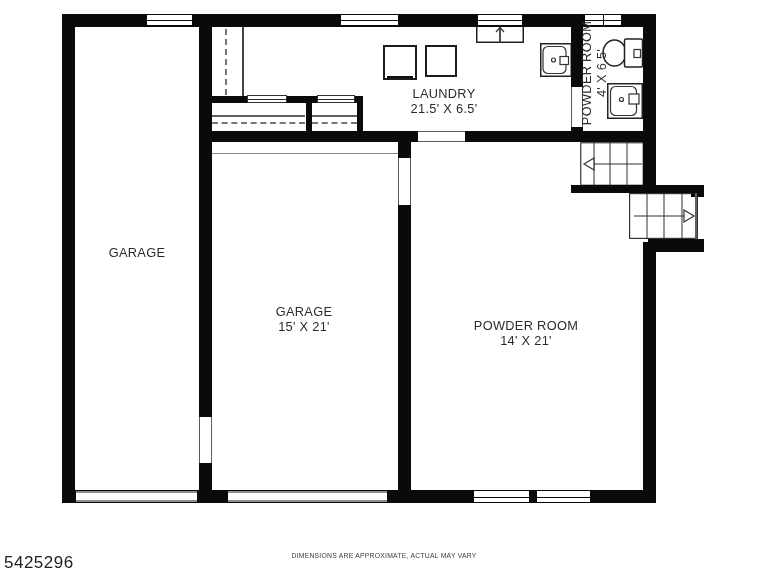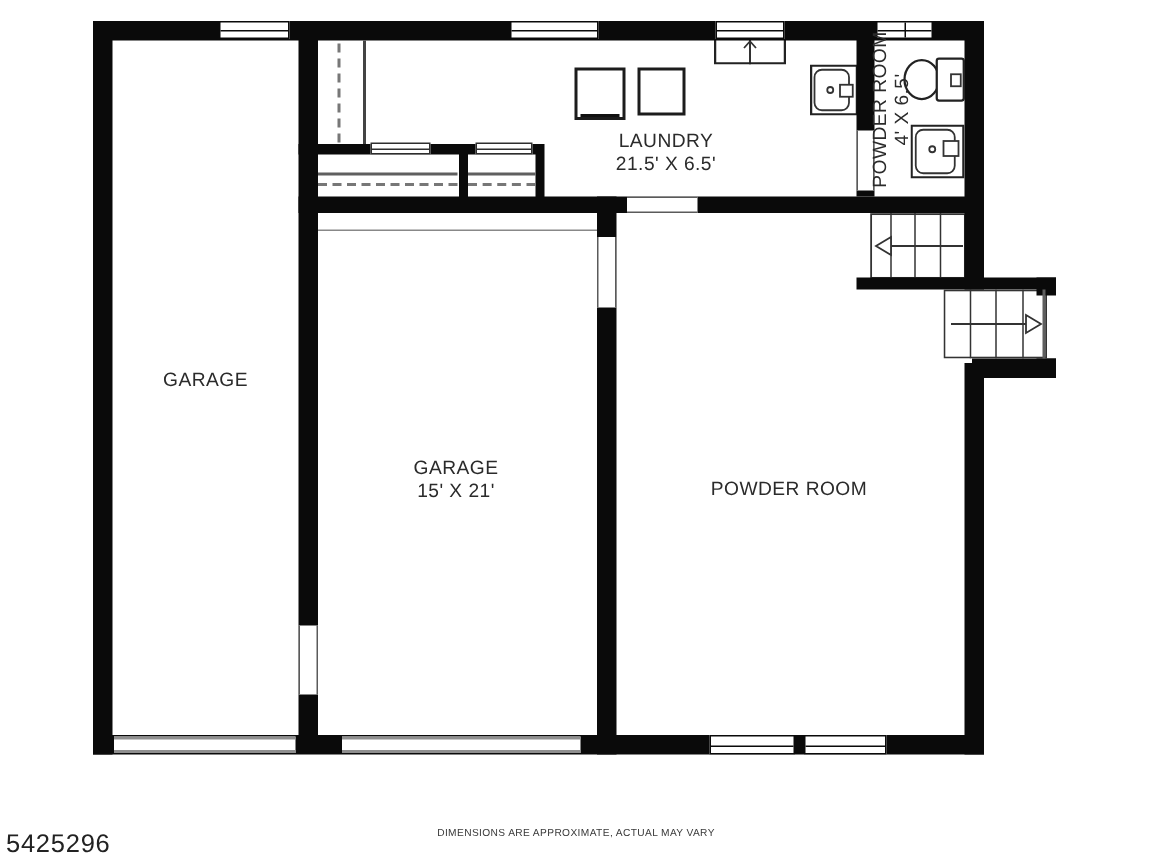--- a/index.html
+++ b/index.html
@@ -127,20 +127,21 @@
 
   <div class="room-label" style="left:62px;top:246px;width:150px;">
     <div>GARAGE</div>
   </div>
   <div class="room-label" style="left:229px;top:305px;width:150px;">
     <div>GARAGE</div>
     <div>15' X 21'</div>
   </div>
   <div class="room-label" style="left:446px;top:319px;width:160px;">
     <div>POWDER ROOM</div>
+    <div>14' X 21'</div>
   </div>
   <div class="room-label" style="left:369px;top:87px;width:150px;">
     <div>LAUNDRY</div>
     <div>21.5' X 6.5'</div>
   </div>
   <div class="room-label rot" style="left:594px;top:73px;">
     <div>POWDER ROOM</div>
     <div>4' X 6.5'</div>
   </div>
 

